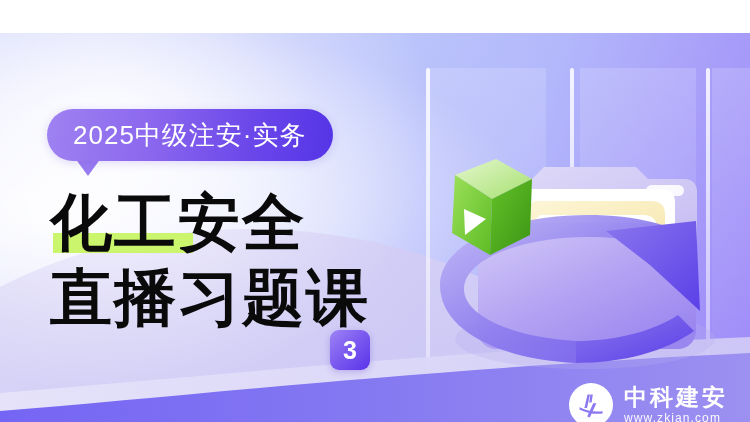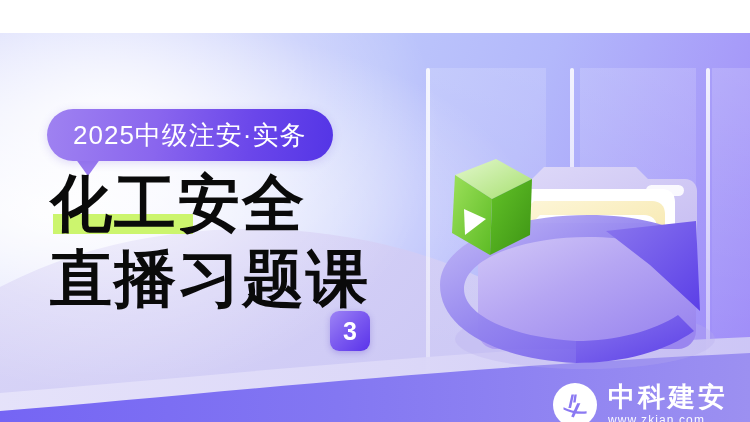--- a/index.html
+++ b/index.html
@@ -67,21 +67,21 @@
   }
   .pill-tail{
     position:absolute; left:28px; top:49px;
     width:0; height:0;
     border-left:13px solid transparent;
     border-right:13px solid transparent;
     border-top:18px solid #9a7bf0;
   }
 
   
-  .headline{ position:absolute; left:50px; top:140px; }
+  .headline{ position:absolute; left:50px; top:159px; }
   .hl-row{ position:relative; display:flex; align-items:flex-end; }
   .hl-row + .hl-row{ margin-top:12px;flex-direction:column; }
   .hl-text{
     position:relative; z-index:2;
     font-family:"Liberation Serif", serif;
     font-weight:700;
     font-size:62px; line-height:1.02;
     color:#0a0a0a;
     letter-spacing:2px;
     white-space:nowrap;
@@ -112,21 +112,21 @@
     position:absolute; right:22px; bottom:28px;
     display:flex; align-items:center; gap:11px;
   }
   .logo-mark{
     width:44px; height:44px; border-radius:50%;
     background:#fff; flex:none;
     display:flex; align-items:center; justify-content:center;
   }
   .logo-txt{ display:flex; flex-direction:column; gap:3px; }
   .logo-name{
-    color:#fff; font-size:27px; font-weight:700; letter-spacing:3px; line-height:1;
+    color:#fff; font-size:23px; font-weight:700; letter-spacing:3px; line-height:1;
   }
   .logo-url{
     color:#fff; font-size:12px; letter-spacing:1.1px; line-height:1; opacity:.96;
   }
 </style>
 </head>
 <body>
 
 <div class="banner">
 

